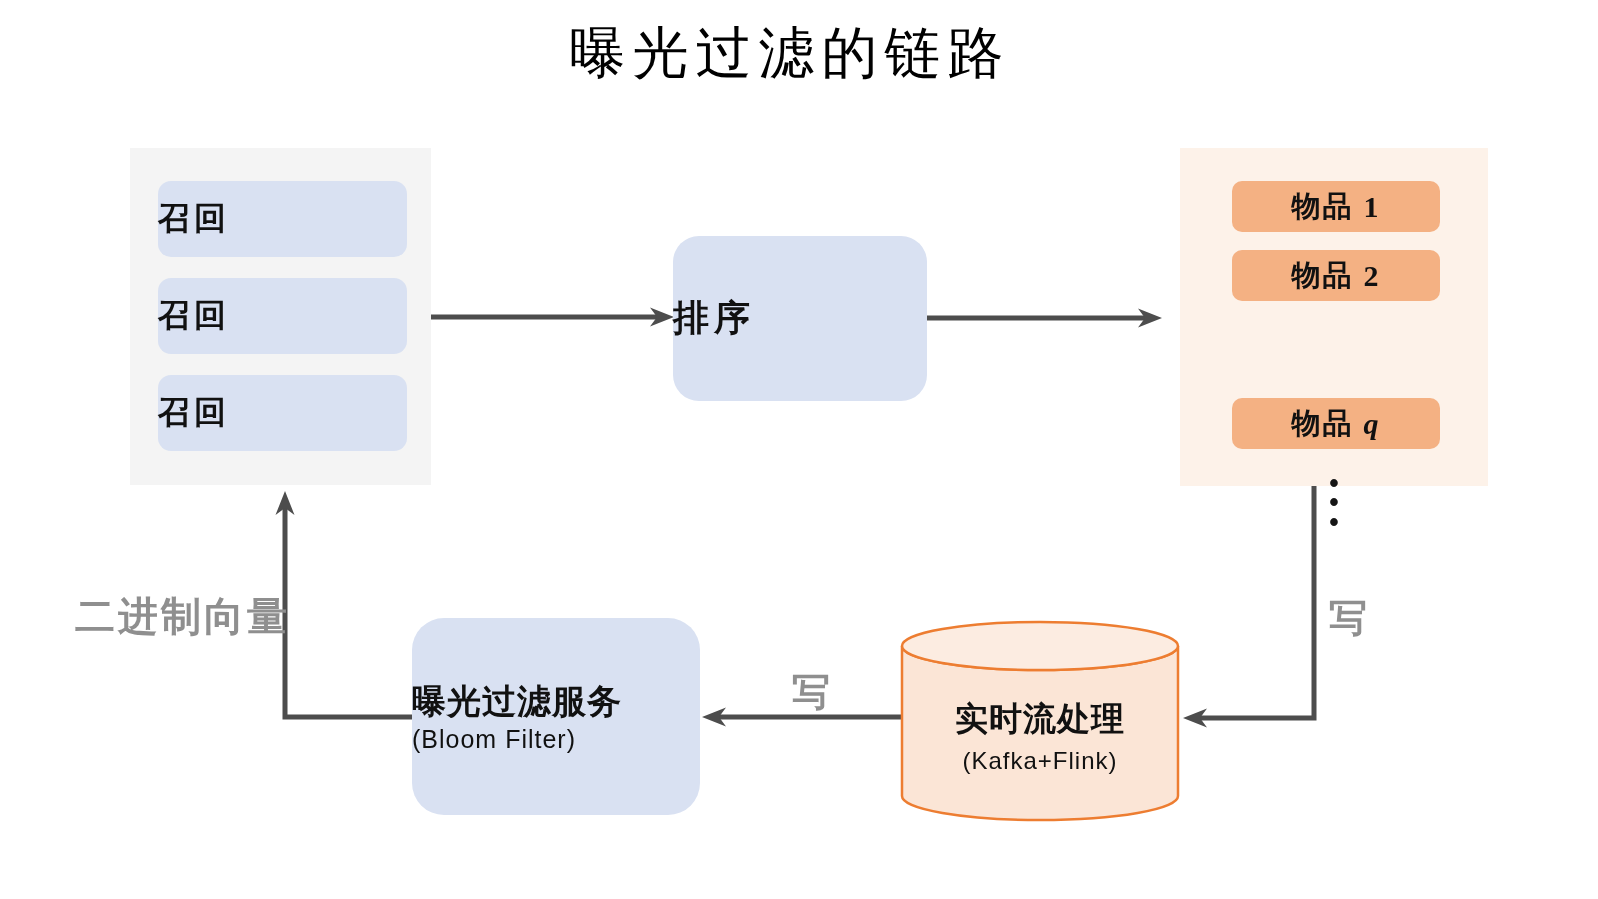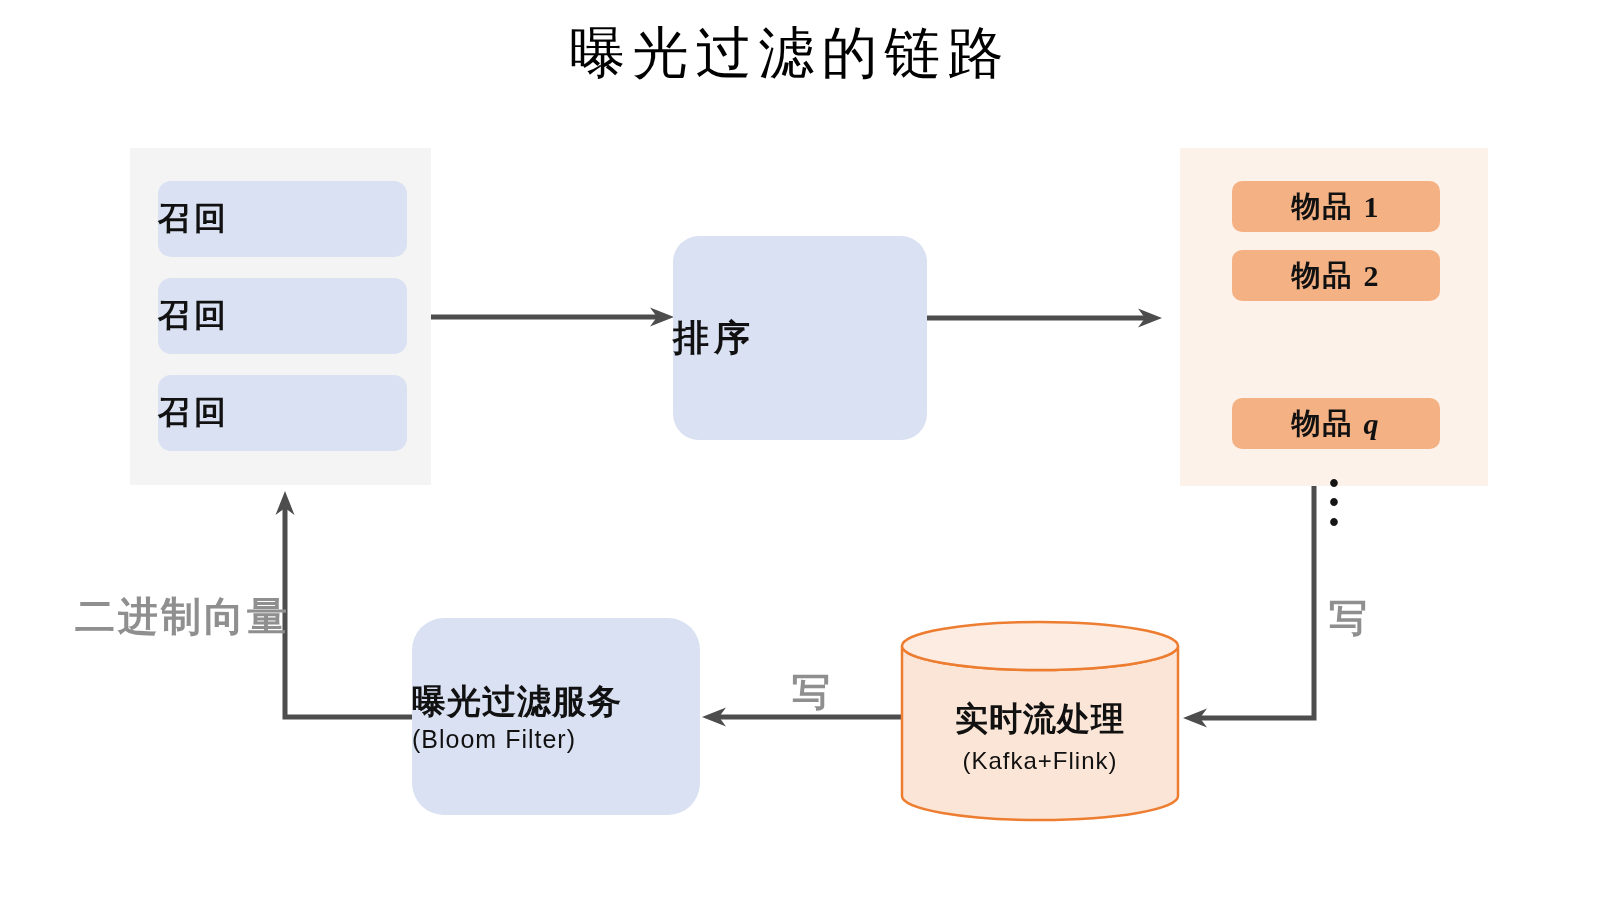--- a/index.html
+++ b/index.html
@@ -28,21 +28,21 @@
   
   .blue-node{
     background:var(--box-blue,#d9e1f2);
     display:flex;align-items:flex-start;justify-content:center;flex-direction:column;
   }
   .recall-box{
     left:28px;width:249px;height:76px;border-radius:13px;
     font-size:32px;font-weight:600;letter-spacing:4px;
   }
   .rank-box{
-    left:673px;top:236px;width:254px;height:204px;border-radius:26px;
+    left:673px;top:236px;width:254px;height:165px;border-radius:26px;
     font-size:36px;font-weight:600;letter-spacing:5px;
   }
   .bloom-box{
     left:412px;top:618px;width:288px;height:197px;border-radius:32px;
   }
   .bloom-title{font-size:34px;font-weight:700;letter-spacing:1px;}
   .bloom-sub{font-size:25px;font-weight:500;letter-spacing:1px;}
 
   
   .item-box{

